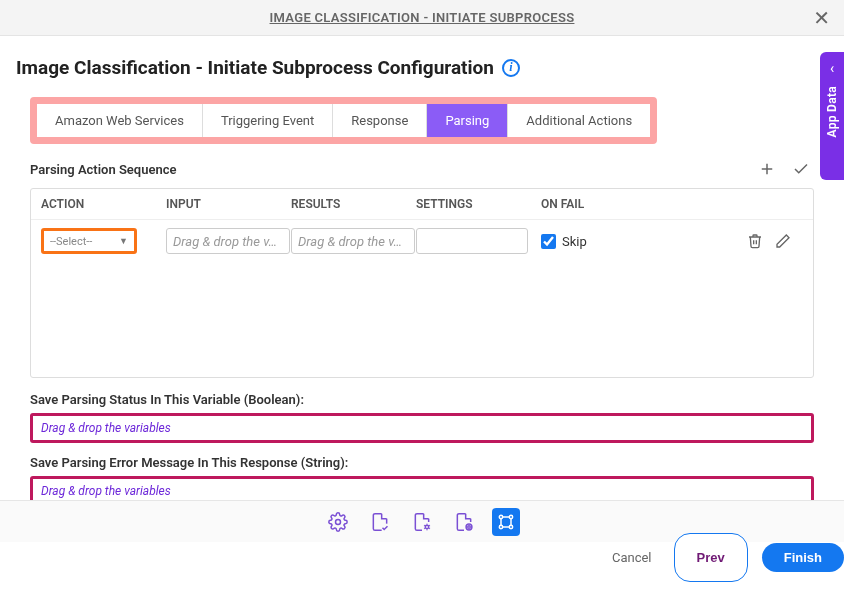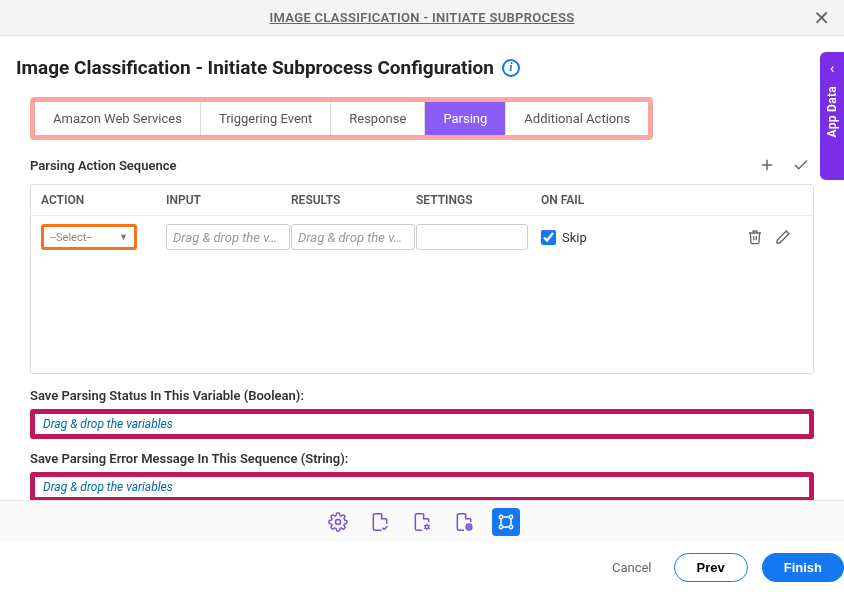--- a/index.html
+++ b/index.html
@@ -61,21 +61,21 @@
     align-items: center;
     justify-content: center;
     color: #1478f0;
     font-size: 12px;
     font-weight: 700;
     font-style: italic;
     font-family: Georgia, serif;
   }
   .tabs {
     display: flex;
-    border: 5px solid #fca5a5;
+    border: 7px solid #fca5a5;
     border-radius: 4px;
     margin-left: 14px;
     width: fit-content;
     overflow: hidden;
     margin-bottom: 16px;
   }
   .tab {
     padding: 9px 18px;
     font-size: 13px;
     color: #555;
@@ -205,25 +205,25 @@
   }
   .field-label {
     font-size: 13px;
     font-weight: 600;
     color: #333;
     margin-bottom: 6px;
   }
   .field-input {
     width: 100%;
     height: 30px;
-    border: 5px solid #be185d;
+    border: 3px solid #be185d;
     border-radius: 3px;
     font-size: 12px;
     font-style: italic;
-    color: #0369a1;
+    color: #6d28d9;
     padding: 0 8px;
     display: flex;
     align-items: center;
   }
   .footer-bar {
     position: absolute;
     bottom: 50px;
     left: 0; right: 0;
     border-top: 1px solid #e6e6e6;
     background: #fafafa;
@@ -255,24 +255,24 @@
     gap: 14px;
   }
   .cancel-link {
     color: #666;
     font-size: 13px;
     cursor: pointer;
     padding: 6px 8px;
   }
   .btn-outline {
     border: 1px solid #1478f0;
-    color: #000000;
+    color: #701a75;
     background: #fff;
     border-radius: 16px;
-    padding: 6px 22px;
+    padding: 16px 22px;
     font-size: 13px;
     font-weight: 600;
     cursor: pointer;
   }
   .btn-primary {
     border: none;
     background: #1478f0;
     color: #fff;
     border-radius: 16px;
     padding: 7px 22px;
@@ -398,21 +398,21 @@
       </div>
     </div>
   </div>
 
   <div class="field-group">
     <div class="field-label">Save Parsing Status In This Variable (Boolean):</div>
     <div class="field-input">Drag &amp; drop the variables</div>
   </div>
 
   <div class="field-group">
-    <div class="field-label">Save Parsing Error Message In This Sequence (String):</div>
+    <div class="field-label">Save Parsing Error Message In This Response (String):</div>
     <div class="field-input">Drag &amp; drop the variables</div>
   </div>
 
 </div>
 
 <div class="footer-bar">
   <span class="footer-icon">
     <svg width="20" height="20" viewBox="0 0 24 24" fill="none" stroke="#7a4fd4" stroke-width="1.8">
         <circle cx="12" cy="12" r="3"></circle>
         <path d="M19.4 15a1.7 1.7 0 0 0 .34 1.87l.06.06a2 2 0 1 1-2.83 2.83l-.06-.06a1.7 1.7 0 0 0-1.87-.34 1.7 1.7 0 0 0-1 1.56V21a2 2 0 1 1-4 0v-.09a1.7 1.7 0 0 0-1-1.56 1.7 1.7 0 0 0-1.87.34l-.06.06a2 2 0 1 1-2.83-2.83l.06-.06a1.7 1.7 0 0 0 .34-1.87 1.7 1.7 0 0 0-1.56-1H3a2 2 0 1 1 0-4h.09a1.7 1.7 0 0 0 1.56-1 1.7 1.7 0 0 0-.34-1.87l-.06-.06a2 2 0 1 1 2.83-2.83l.06.06a1.7 1.7 0 0 0 1.87.34H9a1.7 1.7 0 0 0 1-1.56V3a2 2 0 1 1 4 0v.09a1.7 1.7 0 0 0 1 1.56 1.7 1.7 0 0 0 1.87-.34l.06-.06a2 2 0 1 1 2.83 2.83l-.06.06a1.7 1.7 0 0 0-.34 1.87V9a1.7 1.7 0 0 0 1.56 1H21a2 2 0 1 1 0 4h-.09a1.7 1.7 0 0 0-1.56 1z"></path>

